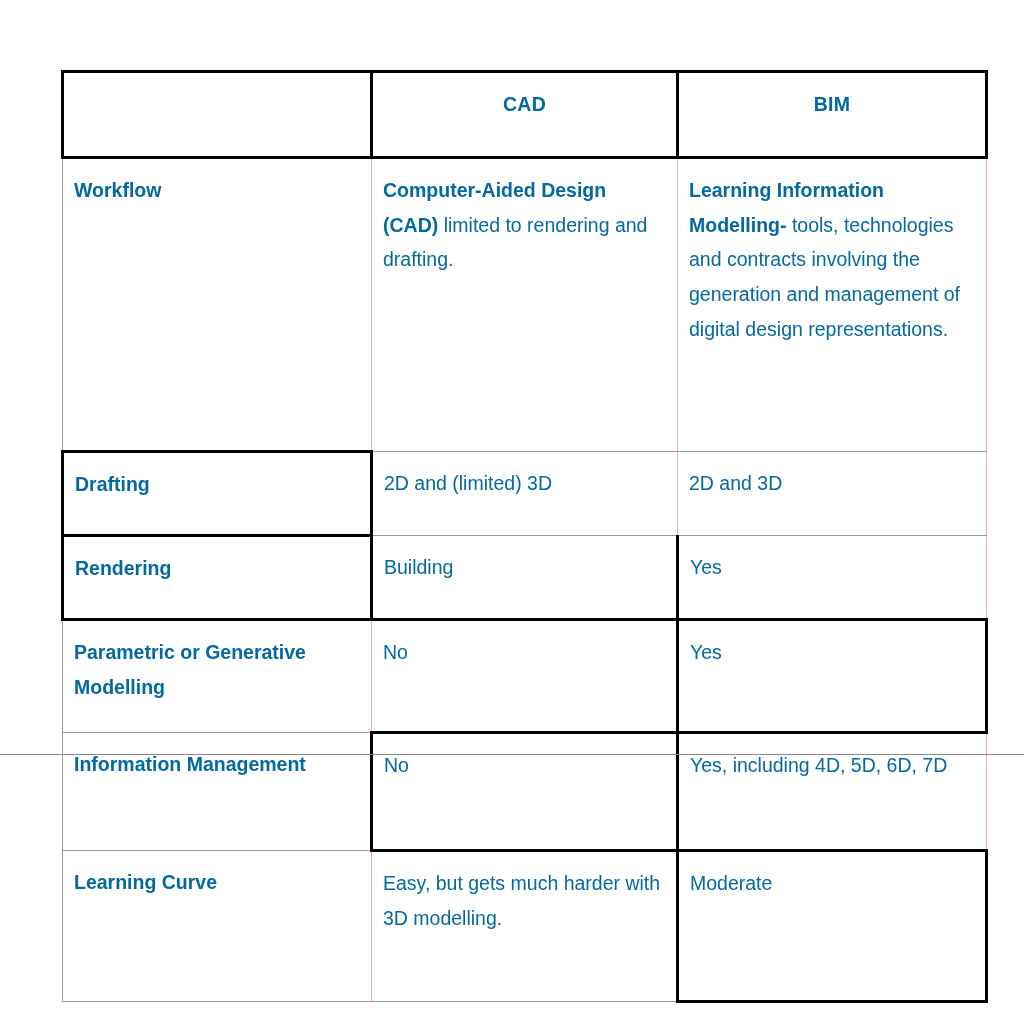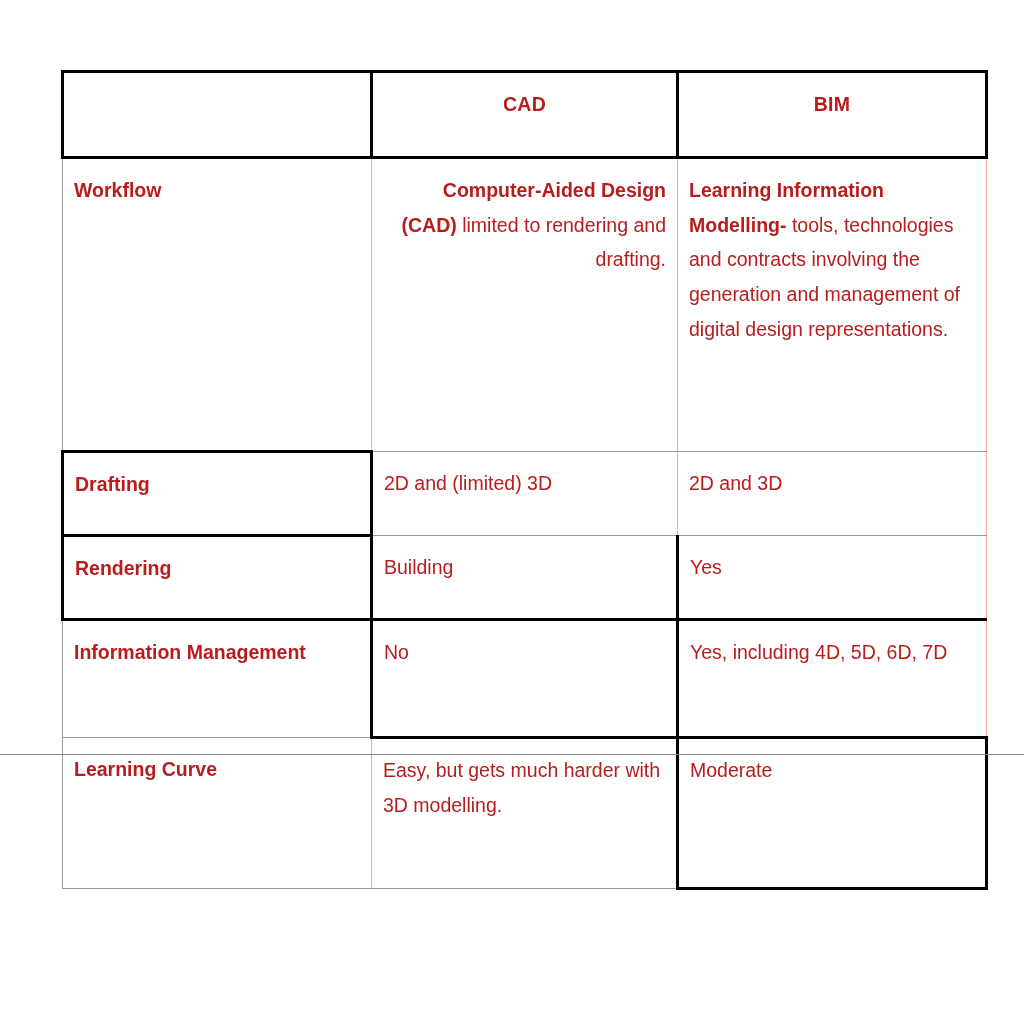--- a/index.html
+++ b/index.html
@@ -32,21 +32,21 @@
     top: 70px;
     width: 924px;
     border-collapse: collapse;
     table-layout: fixed;
     z-index: 2;
   }
 
   #comparison-table td {
     vertical-align: top;
     padding: 14px 11px 10px 11px;
-    color: #b91c1c;
+    color: #0369a1;
     font-size: 19.5px;
     line-height: 1.78;
     background: #ffffff;
     box-sizing: border-box;
   }
 
   col.c1 { width: 309px; }
   col.c2 { width: 306px; }
   col.c3 { width: 309px; }
   .bt-thick { border-top:    3px solid #000000; }
@@ -91,21 +91,21 @@
   tr.r-infomgmt   td { height: 118px; }
   tr.r-learning   td { height: 151px; }
 
   tr.r-workflow td.row-label,
   tr.r-drafting td.row-label,
   tr.r-rendering td.row-label,
   tr.r-parametric td.row-label,
   tr.r-infomgmt td.row-label,
   tr.r-learning td.row-label { vertical-align: middle; }
 
-  tr.r-workflow td.v-mid { vertical-align: middle; text-align: right; }
+  tr.r-workflow td.v-mid { vertical-align: middle; }
 </style>
 </head>
 <body>
 
 <div id="page-break-rule"></div>
 
 <table id="comparison-table">
   <colgroup>
     <col class="c1">
       <col class="c2">
@@ -134,20 +134,25 @@
       <td class="bb-thin br-thin">2D and (limited) 3D</td>
       <td class="bb-thin br-thin">2D and 3D</td>
     </tr>
 
     <tr class="r-rendering">
       <td class="row-label bl-thick bb-thick br-thick">Rendering</td>
       <td class="bb-thick br-thick">Building</td>
       <td class="bb-thick br-thin">Yes</td>
     </tr>
 
+    <tr class="r-parametric">
+      <td class="row-label bl-thin bb-thin br-thin">Parametric or Generative Modelling</td>
+      <td class="bb-thick br-thick">No</td>
+      <td class="bb-thick br-thick">Yes</td>
+    </tr>
 
     <tr class="r-infomgmt">
       <td class="row-label bl-thin bb-thin br-thick">Information Management</td>
       <td class="bb-thick br-thick">No</td>
       <td class="bb-thick br-thin">Yes, including 4D, 5D, 6D, 7D</td>
     </tr>
 
     <tr class="r-learning">
       <td class="row-label bl-thin bb-thin br-thin">Learning Curve</td>
       <td class="bb-thin br-thick">Easy, but gets much harder with 3D modelling.</td>

